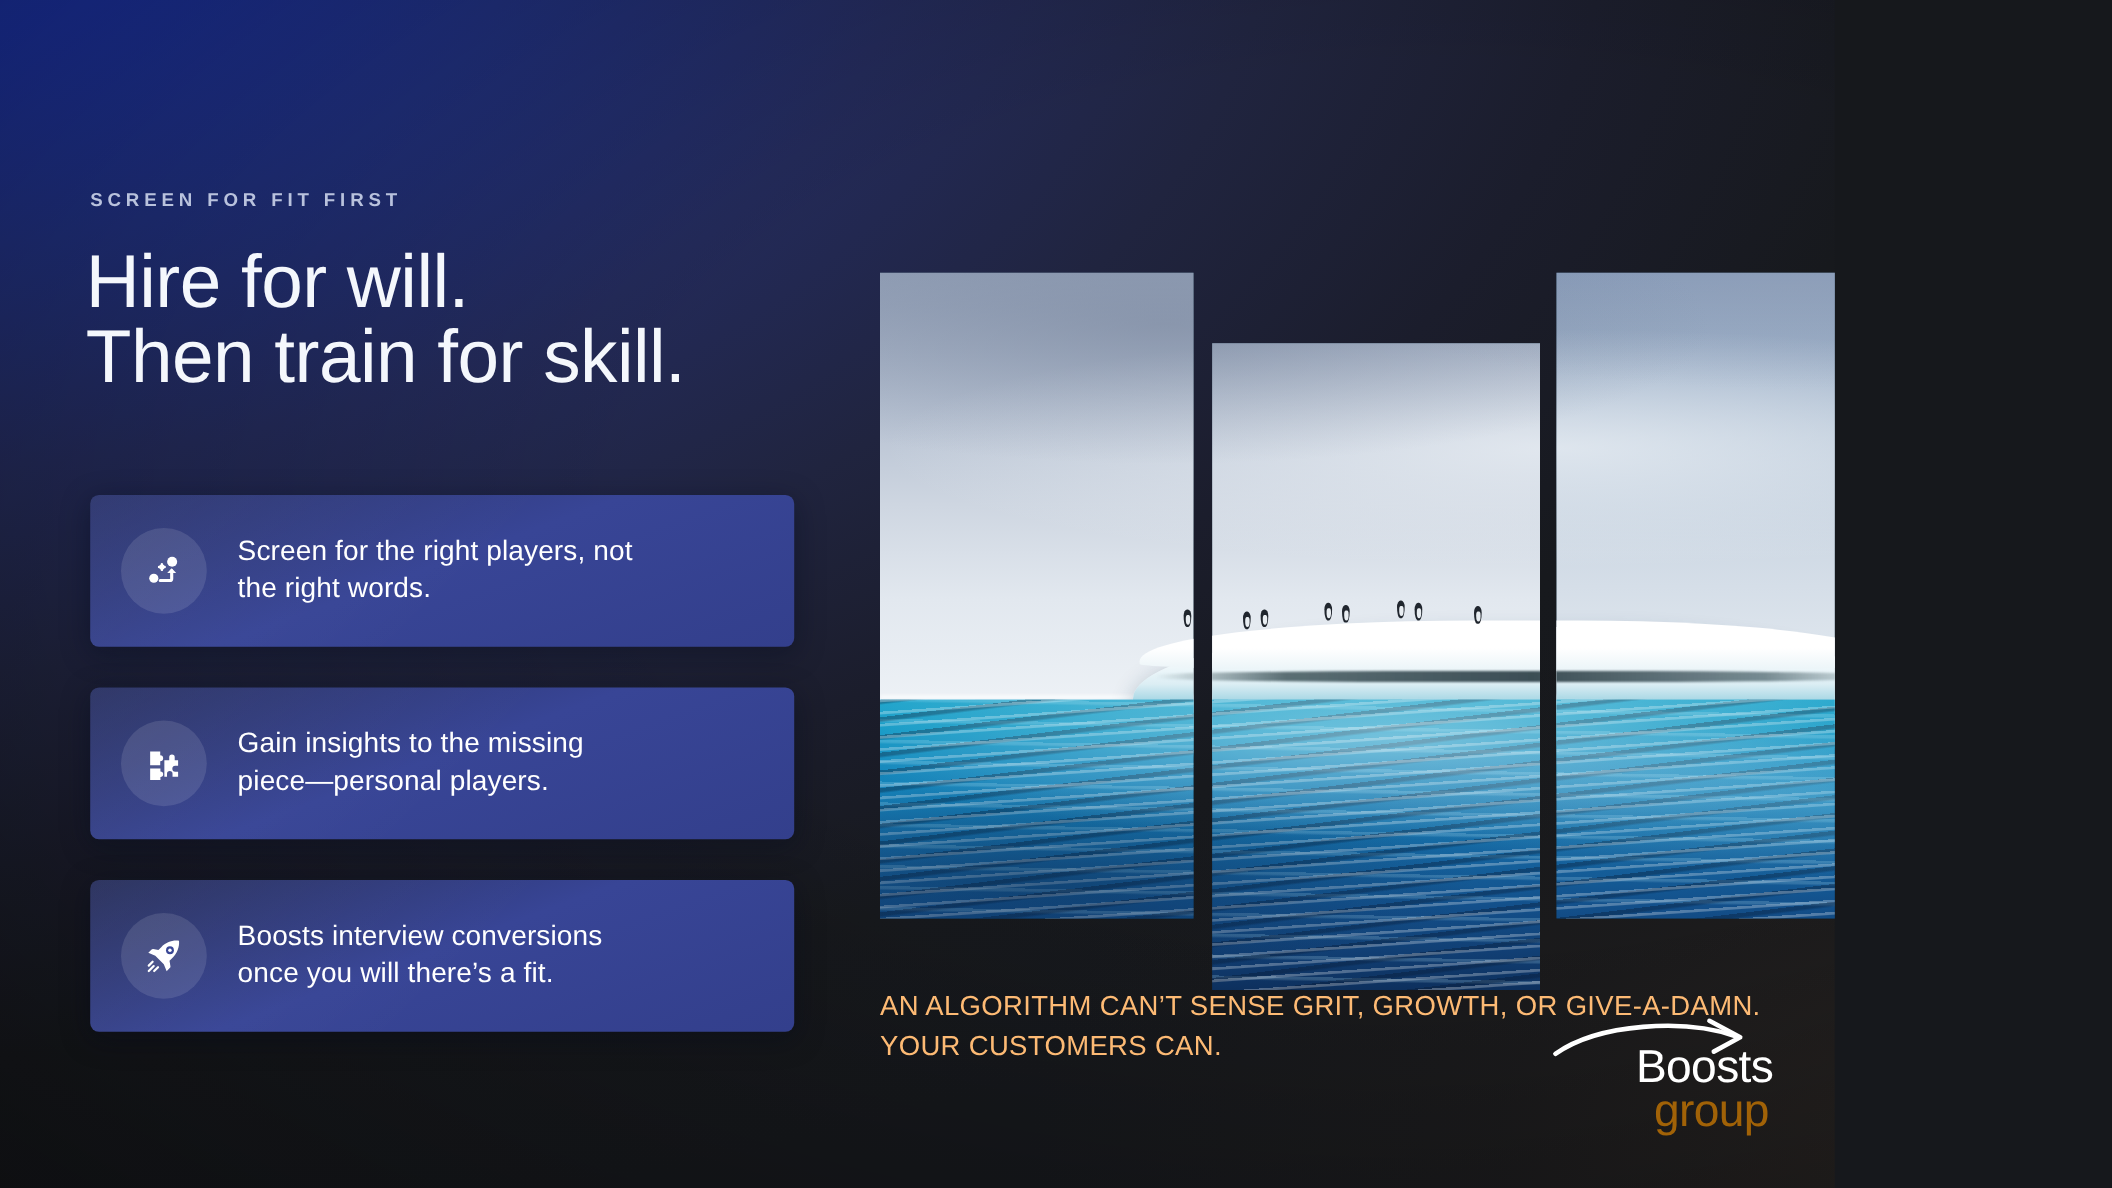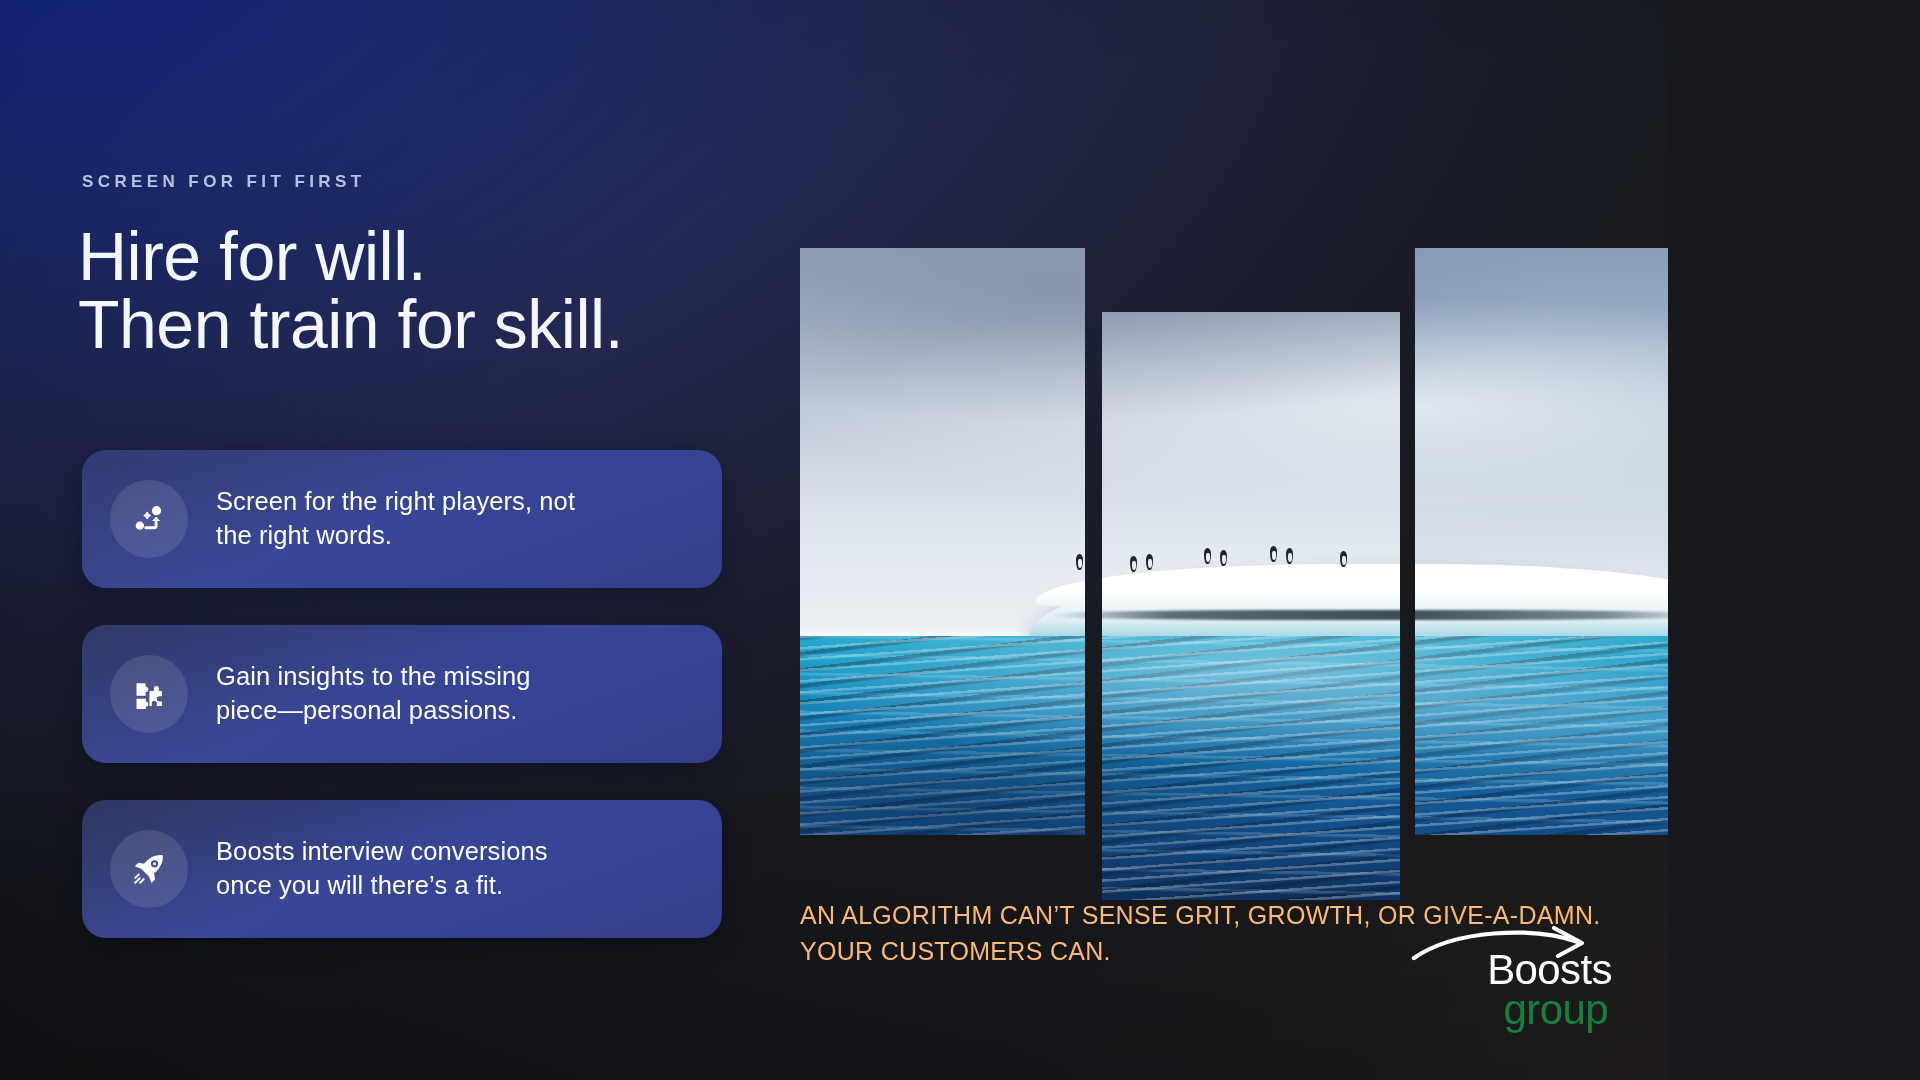--- a/index.html
+++ b/index.html
@@ -51,21 +51,21 @@
     color:#f4f7fc;
     letter-spacing:-0.5px;
     white-space:pre-line;
   }
 
   
   .cards { position:absolute; left:0; top:450px; width:640px; }
   .card {
     position:relative;
     width:640px; height:138px;
-    border-radius:24px;
+    border-radius:8px;
     background:linear-gradient(160deg,#3c4b99 0%,#36439083 0%,#384596 48%,#333f8c 100%);
     display:flex; align-items:center;
     margin-bottom:37px;
     box-shadow:0 6px 26px rgba(6,9,28,0.40);
     overflow:hidden;
   }
   .card::after {
     content:""; position:absolute; inset:0;
     background:linear-gradient(135deg, rgba(255,255,255,0.045), rgba(255,255,255,0) 55%);
     pointer-events:none;
@@ -199,21 +199,21 @@
   }
   .logo svg { width:230px; height:118px; display:block; }
   .logo-w1 {
     position:absolute; left:0; top:26px; width:230px;
     text-align:right;
     font-size:42px; letter-spacing:-0.6px; color:#fff; font-weight:400;
   }
   .logo-w2 {
     position:absolute; left:0; top:66px; width:230px;
     text-align:right; padding-right:4px;
-    font-size:42px; letter-spacing:-0.6px; color:#15803d; font-weight:400;
+    font-size:42px; letter-spacing:-0.6px; color:#a16207; font-weight:400;
   }
 </style>
 </head>
 <body>
 
 <div id="stage">
 
   <div class="bg-base"></div>
   <div class="bg-warm"></div>
   <div class="bg-vig"></div>
@@ -314,21 +314,21 @@
 
       <div class="card">
         <div class="card-icon">
           <svg viewBox="0 0 48 48" fill="none">
             <path d="M9 11h11v4.2a3.2 3.2 0 1 1 0 6.4V26H9V11z" fill="#fff"></path>
             <path d="M24.5 20.5h5.3v-3.1a3 3 0 1 1 6 0v3.1h3.7v6.1h-3.1a3.2 3.2 0 1 0 0 6.4h3.1v5.5h-6.1v-3.3a3 3 0 1 0-6 0v3.3h-2.9V20.5z" fill="#fff"></path>
             <path d="M9 29.6h11.2v3.3a3 3 0 1 1 0 6v3.1H9V29.6z" fill="#fff"></path>
           </svg>
         </div>
         <div class="card-text">Gain insights to the missing
-piece—personal passions.</div>
+piece—personal players.</div>
       </div>
 
       <div class="card">
         <div class="card-icon">
           <svg viewBox="0 0 48 48" fill="none">
             <path d="M40.5 7.5c-7.6-.9-14.2 1.8-19.4 7L18 17.6l-5.6-1.1a2 2 0 0 0-1.8.55l-3.6 3.6 7.6 3.1 9.3 9.3 3.1 7.6 3.6-3.6a2 2 0 0 0 .55-1.8L30.1 29.4l3.1-3.1c5.2-5.2 7.9-11.8 7.3-18.8z" fill="#fff"></path>
             <circle cx="30.6" cy="17.8" r="4.3" fill="#3a4896"></circle>
             <circle cx="30.6" cy="17.8" r="1.9" fill="#fff"></circle>
             <path d="M7.5 40.5l5.4-5.4M7.5 34.6l4.2-4.2M13.4 40.5l4.2-4.2" stroke="#fff" stroke-width="2.4" stroke-linecap="round"></path>
           </svg>

